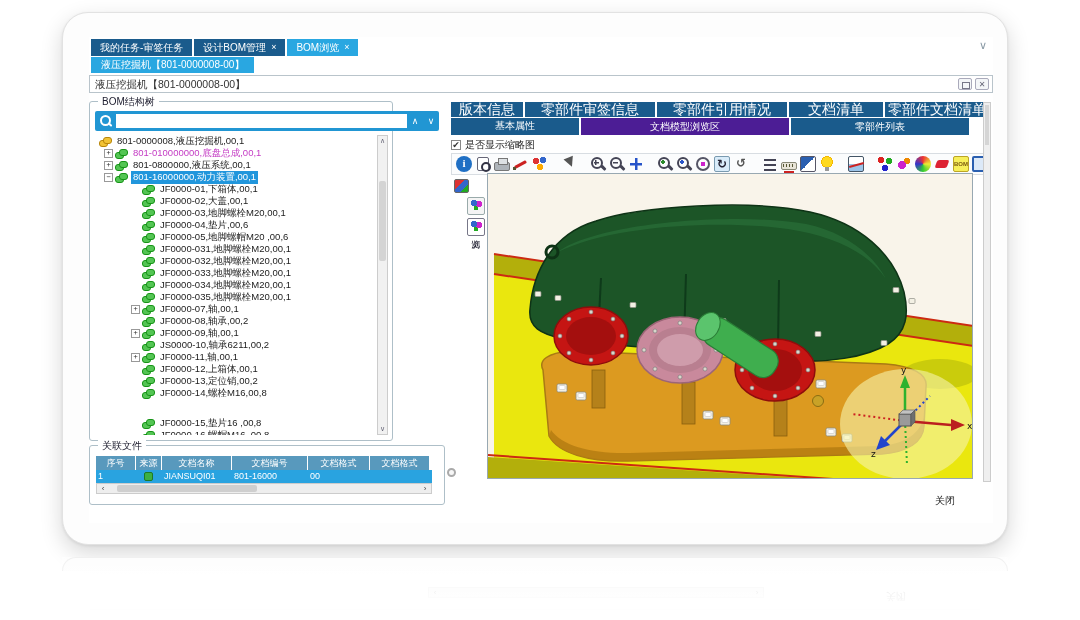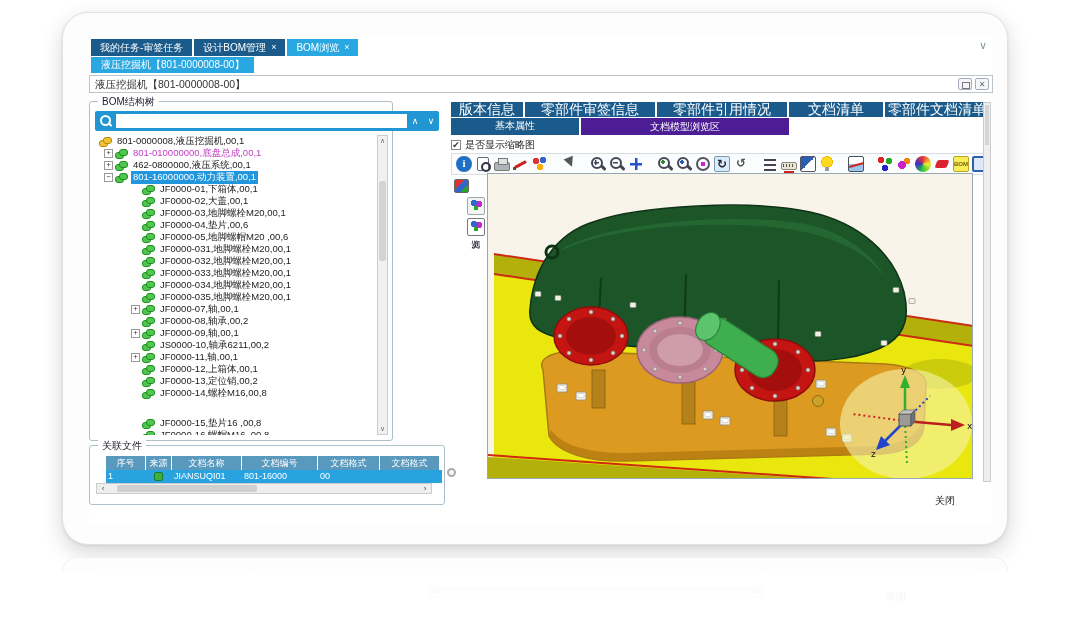--- a/index.html
+++ b/index.html
@@ -64,21 +64,21 @@
   .tree-row.magenta .lab { color:#c43bc4; }
 
   .vscroll { position:absolute; right:4px; top:33px; width:11px; height:300px; background:#f1f1f1;
              border:1px solid #ccc; }
   .vscroll .a { position:absolute; left:0; width:9px; height:10px; font-size:7px; text-align:center;
                 color:#667; line-height:10px; }
   .vscroll .thumb { position:absolute; left:1px; top:45px; width:7px; height:80px; background:#d4d4d4; border-radius:2px; }
 
   
   .files-group { left:0; top:408px; width:356px; height:60px; }
-  .ftable { position:absolute; left:16px; top:10px; width:336px; }
+  .ftable { position:absolute; left:6px; top:10px; width:336px; }
   .frow { display:flex; }
   .fh { background:#5899bd; color:#fff; font-size:9px; height:14px; line-height:14px;
         text-align:center; border-right:1px solid #fff; overflow:hidden; }
   .fc { font-size:9px; height:13px; line-height:13px; padding:0 2px; overflow:hidden; white-space:nowrap; }
   .frow.sel { background:#29a3e0; color:#fff; }
   .src-badge { display:inline-block; width:9px; height:9px; background:#3cb043; border:1px solid #1e7a26;
                border-radius:2px; margin:2px 0 0 6px; }
   .hscroll { position:absolute; left:6px; top:37px; width:336px; height:11px; background:#eee;
              border:1px solid #ccc; display:flex; align-items:center; font-size:8px; color:#444; }
   .hscroll .ar { width:12px; text-align:center; }
@@ -246,21 +246,21 @@
               <span class="lab">801-0000008,液压挖掘机,00,1</span>
             </div>
             <div class="tree-row magenta" style="padding-left: 9px;">
               <span class="exp">+</span>
               <span class="t-link"></span>
               <span class="lab">801-010000000,底盘总成,00,1</span>
             </div>
             <div class="tree-row" style="padding-left: 9px;">
               <span class="exp">+</span>
               <span class="t-link"></span>
-              <span class="lab">462-0800000,液压系统,00,1</span>
+              <span class="lab">801-0800000,液压系统,00,1</span>
             </div>
             <div class="tree-row sel" style="padding-left: 9px;">
               <span class="exp">−</span>
               <span class="t-link"></span>
               <span class="lab">801-16000000,动力装置,00,1</span>
             </div>
             <div class="tree-row" style="padding-left: 36px;">
               <span class="expspace"></span>
               <span class="t-link"></span>
               <span class="lab">JF0000-01,下箱体,00,1</span>
@@ -402,20 +402,21 @@
         <div class="dtabs1" id="dtabs1">
             <div class="dtab" style="width: 72px;">版本信息</div>
             <div class="dtab" style="width: 130px;">零部件审签信息</div>
             <div class="dtab" style="width: 130px;">零部件引用情况</div>
             <div class="dtab" style="width: 94px;">文档清单</div>
             <div class="dtab" style="width: 104px;">零部件文档清单</div>
           </div>
         <div class="dtabs2" id="dtabs2">
             <div class="vtab2" style="width: 128px; font-family: Liberation Mono, monospace;">基本属性</div>
             <div class="vtab2 active" style="width: 208px;">文档模型浏览区</div>
+            <div class="vtab2" style="width: 178px;">零部件列表</div>
           </div>
 
         <div class="chkrow">
           <span class="chk" id="thumb-chk">✔</span>
           <span>是否显示缩略图</span>
         </div>
 
         <div class="toolbar" id="toolbar">
             <span class="tbi tbi-info"></span>
             <span class="tbi tbi-preview"></span>

